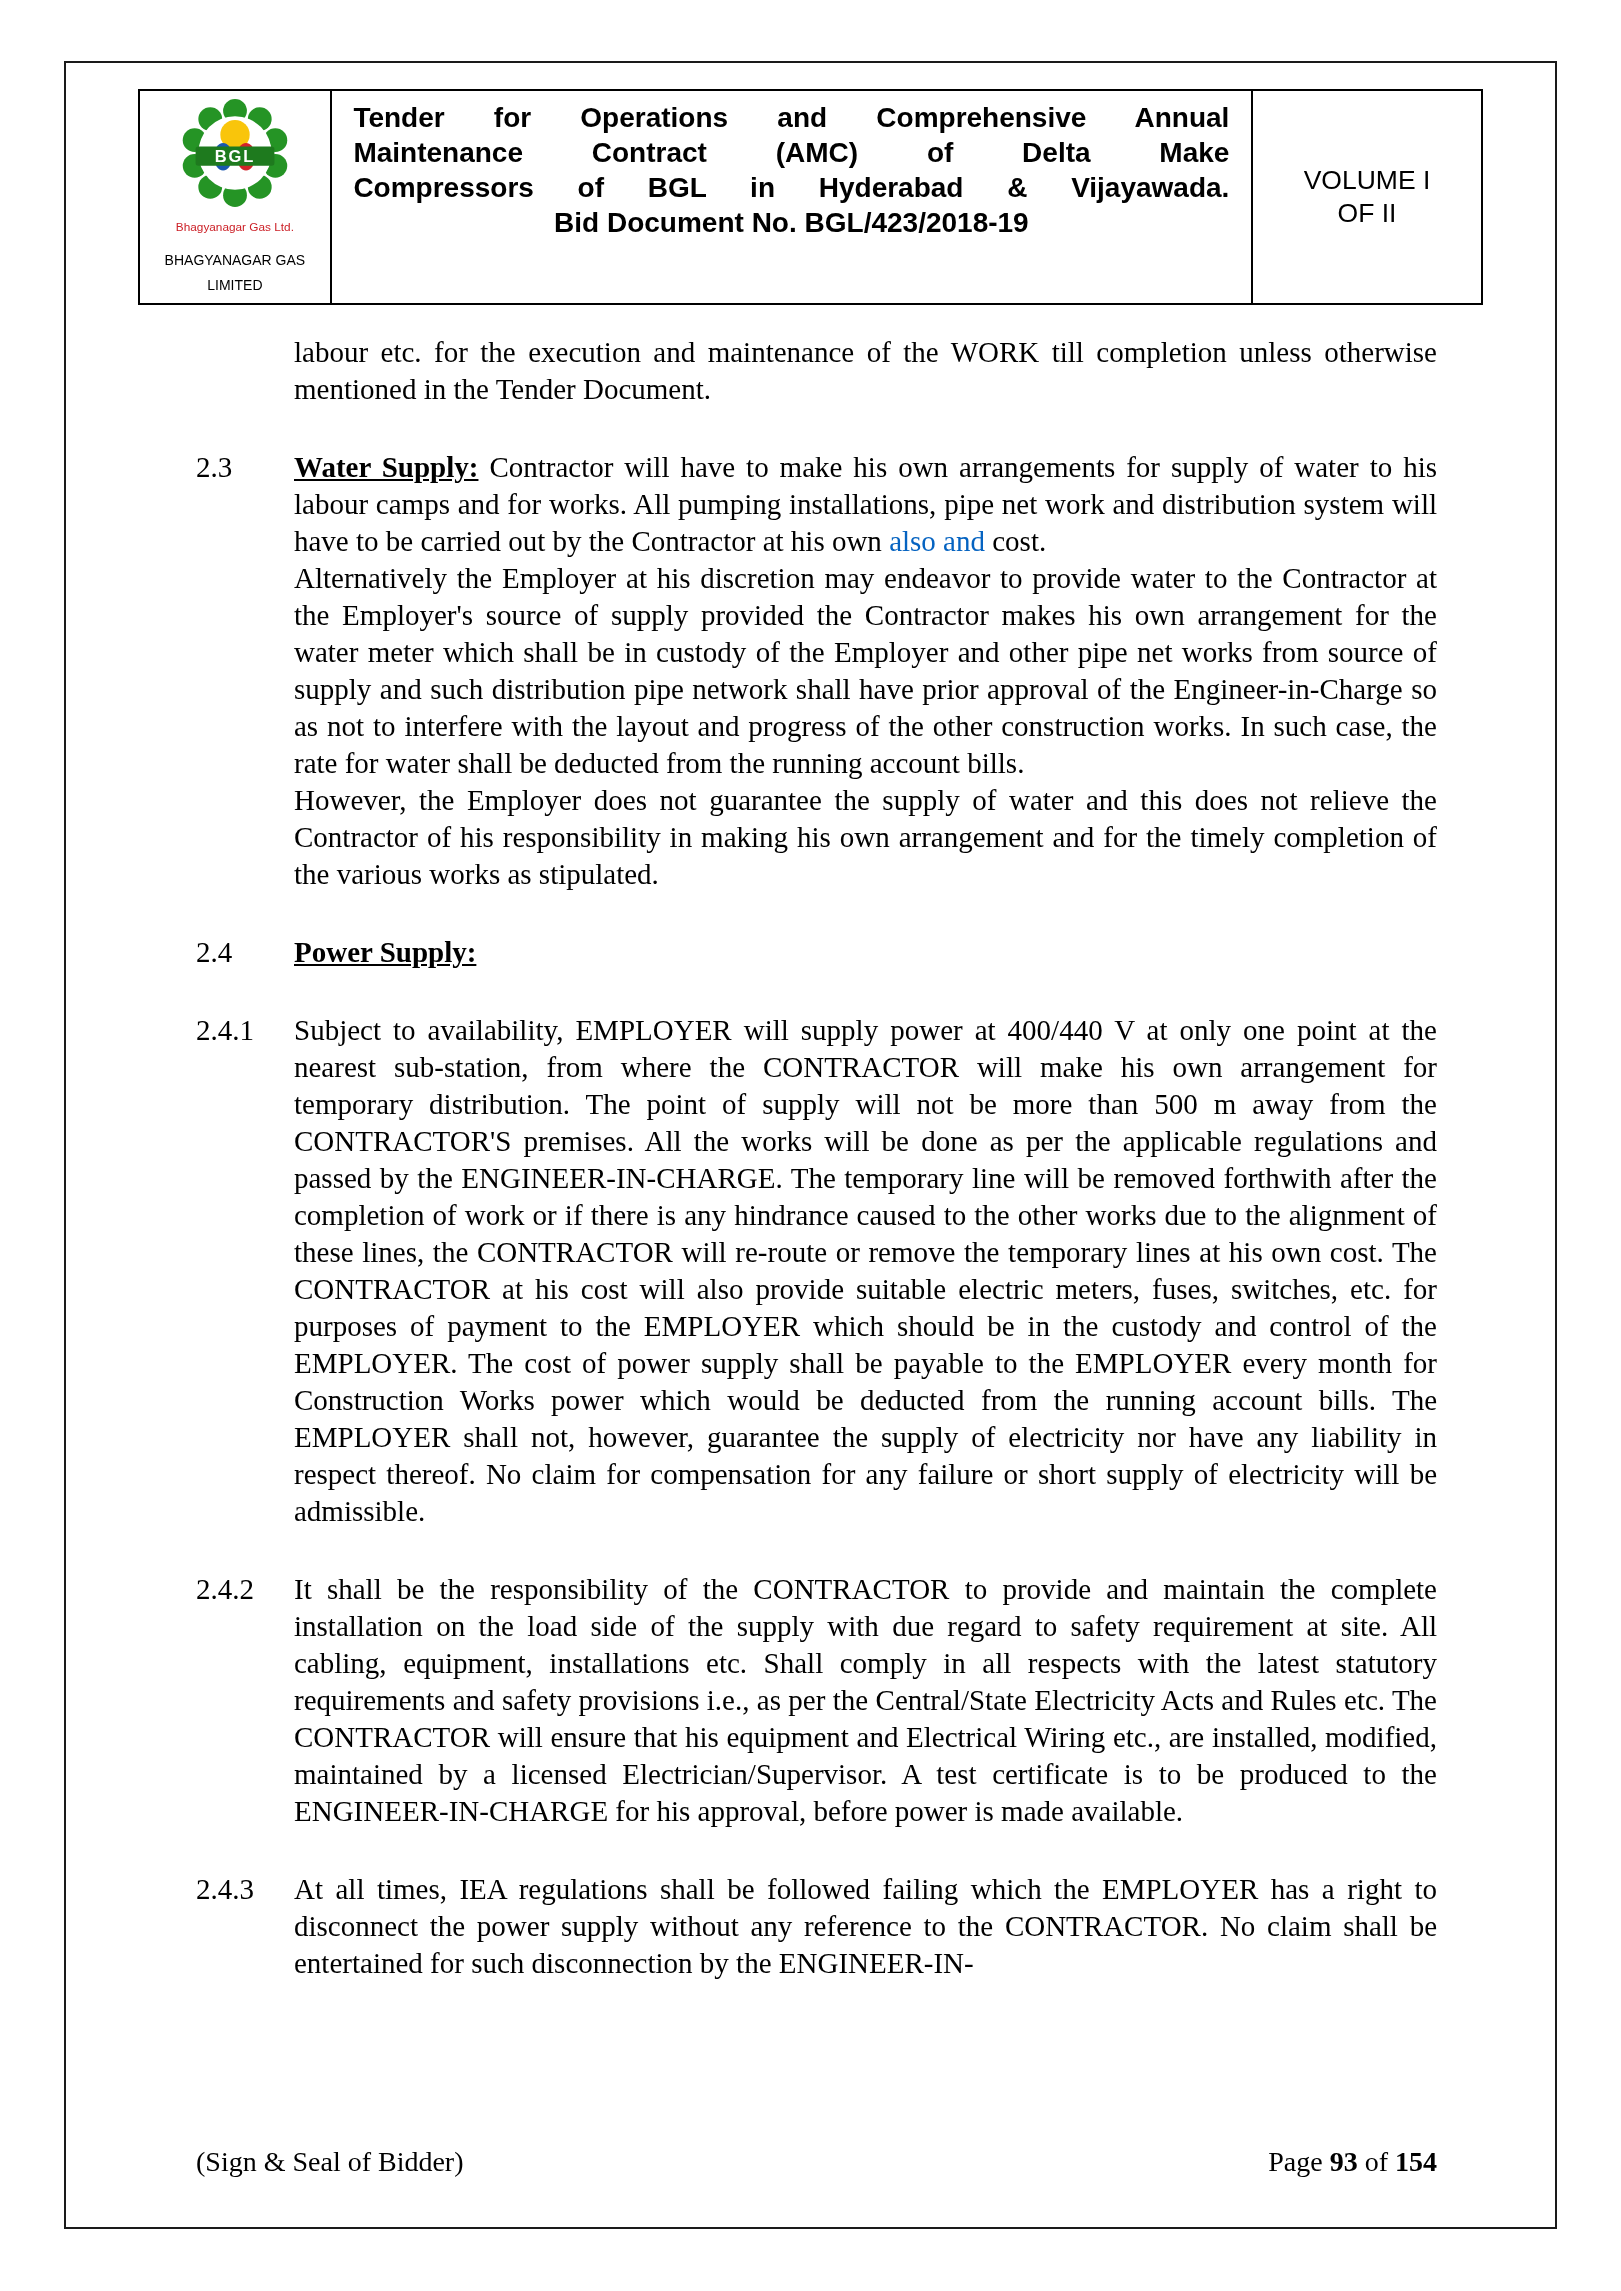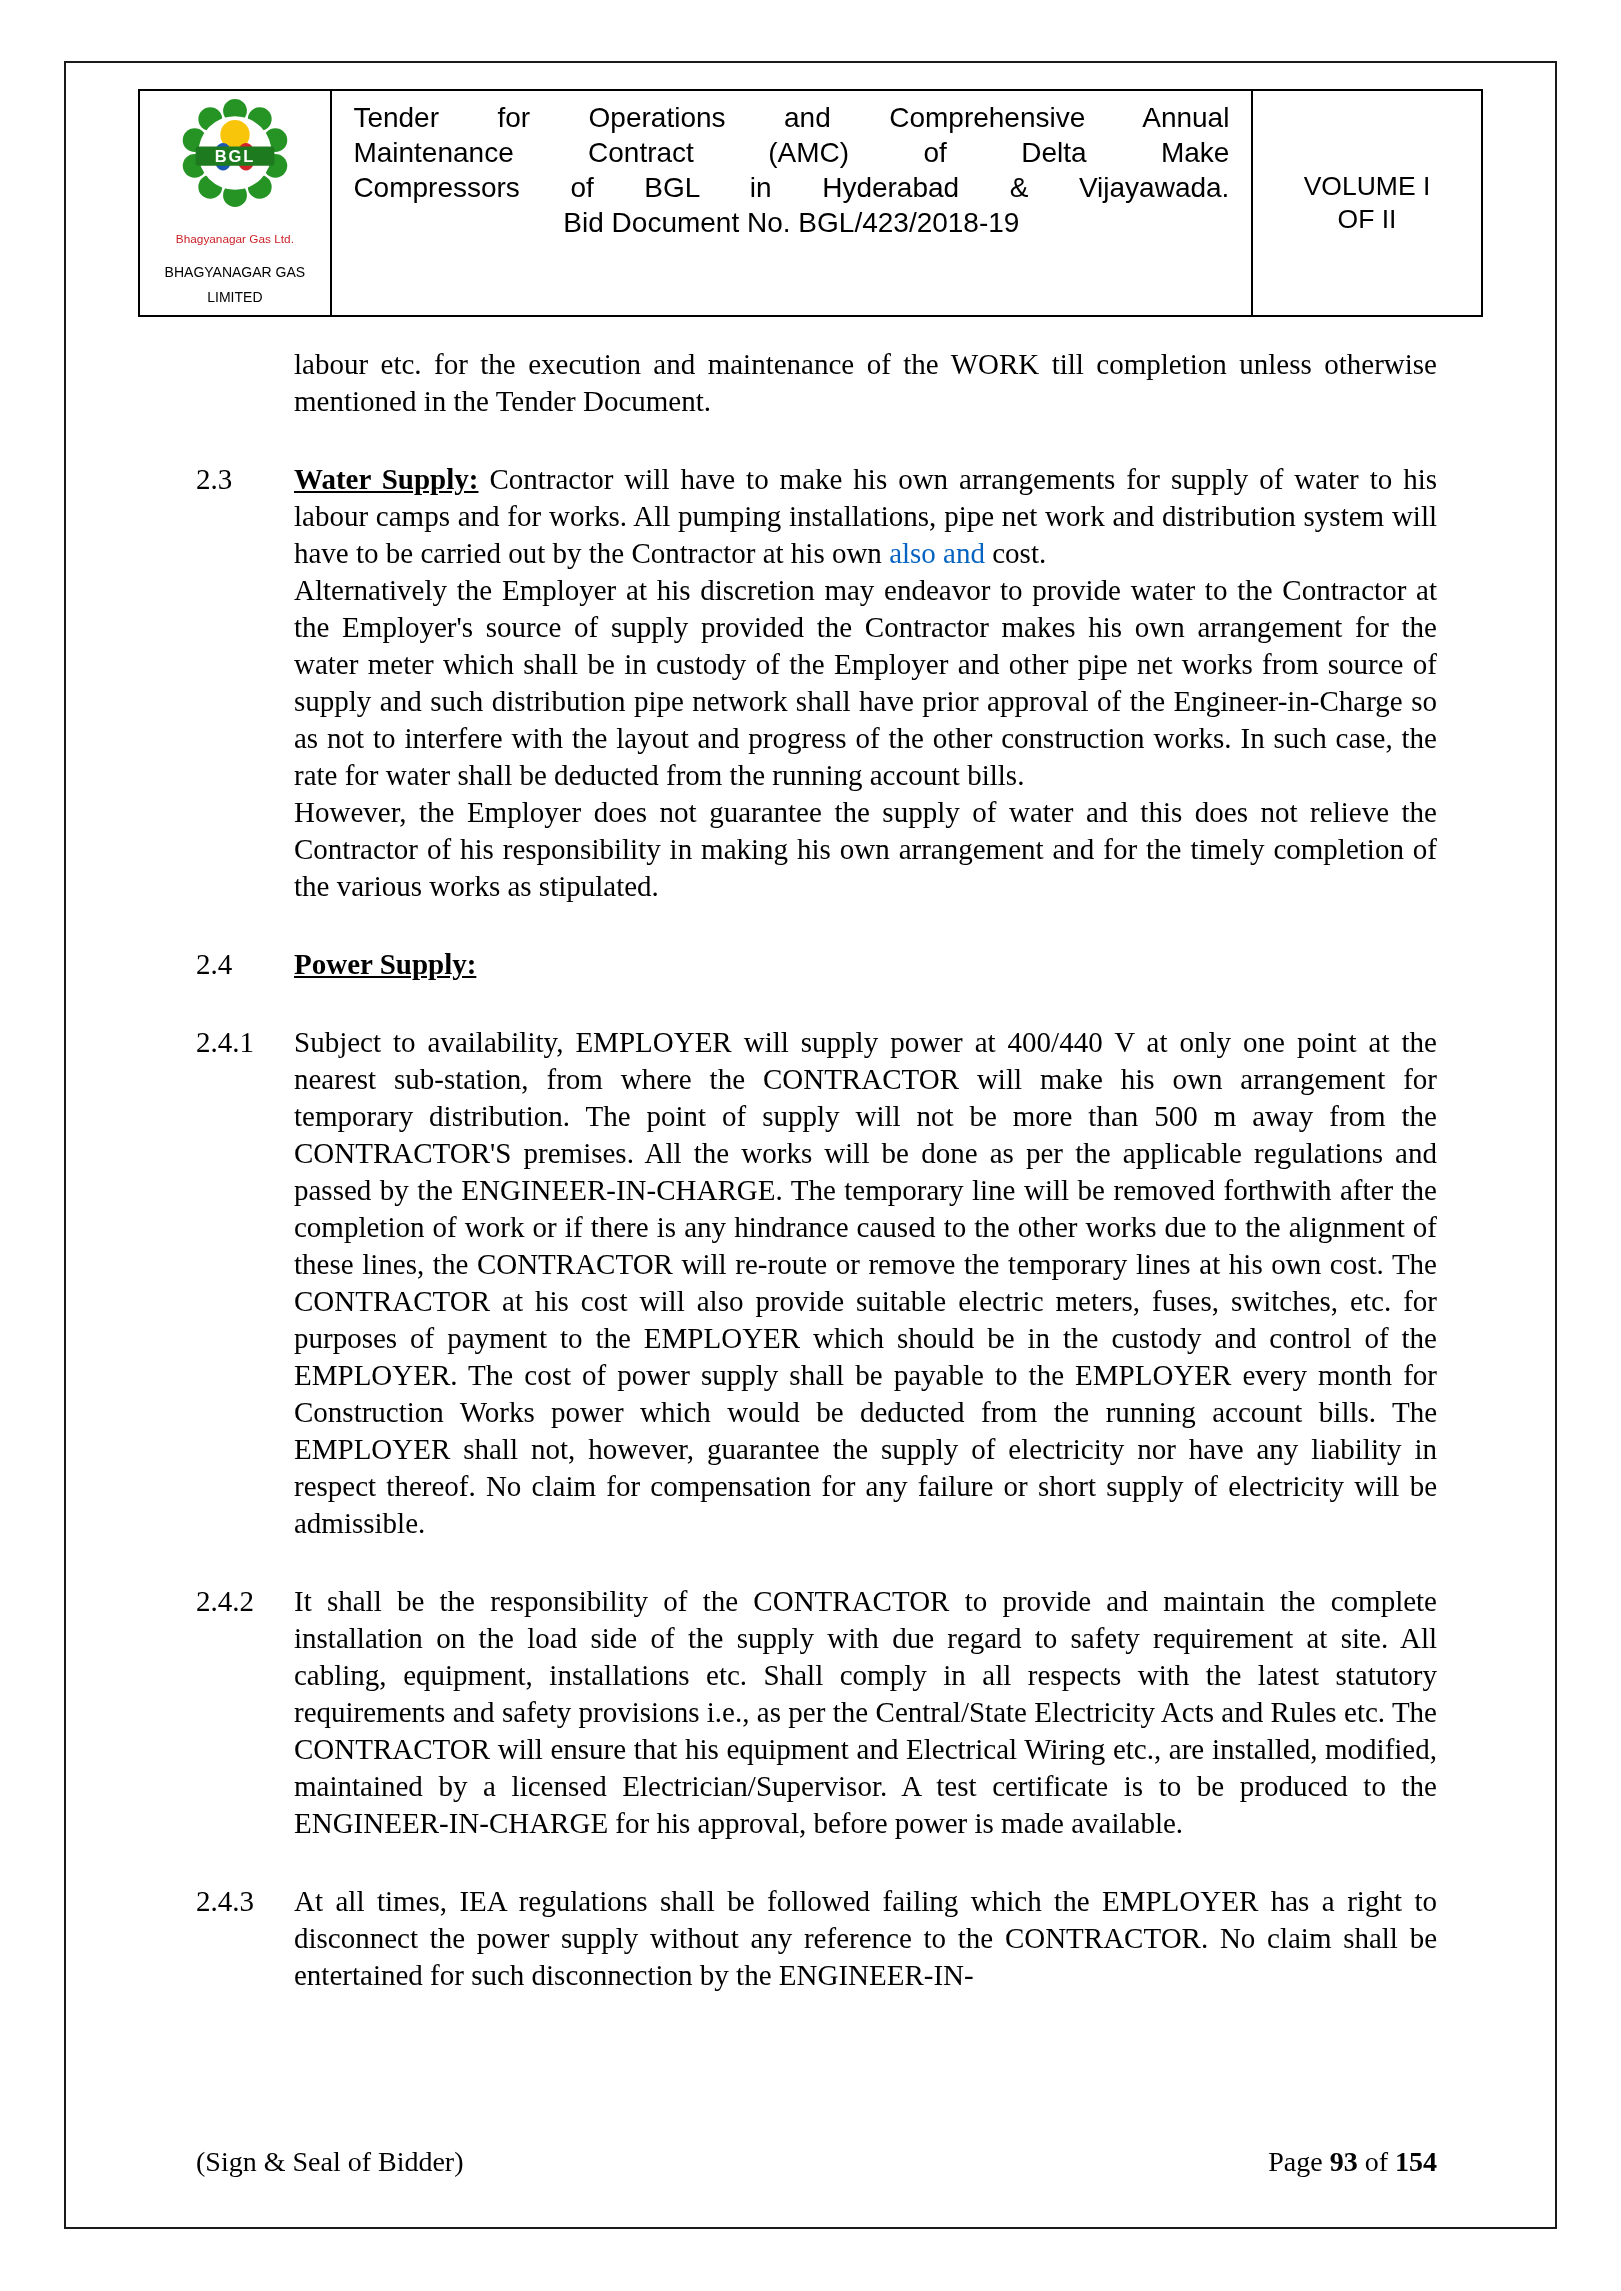--- a/index.html
+++ b/index.html
@@ -31,35 +31,36 @@
     border-right: 2px solid #000;
     display: flex;
     flex-direction: column;
     align-items: center;
     padding: 7.8px 5.9px 5.9px 5.9px;
     gap: 11px;
   }
   .logo-sub {
     color: #cc2027;
     font-size: 11.8px;
-    margin-top: 13px;
+    margin-top: 1px;
     white-space: nowrap;
   }
   .org-name {
     font-size: 14px;
     line-height: 24.5px;
     text-align: center;
     margin-top: 2.9px;
   }
   .title-cell {
     flex: 1;
     border-right: 2px solid #000;
     padding: 9.8px 21.6px 7.8px 21.6px;
     font-size: 28px;
     line-height: 35px;
+    font-weight: bold;
   }
   .title-line { text-align: justify; text-align-last: justify; }
   .title-bid  { text-align: center; }
   .volume-cell {
     width: 228px;
     flex: none;
     display: flex;
     flex-direction: column;
     justify-content: center;
     align-items: center;

